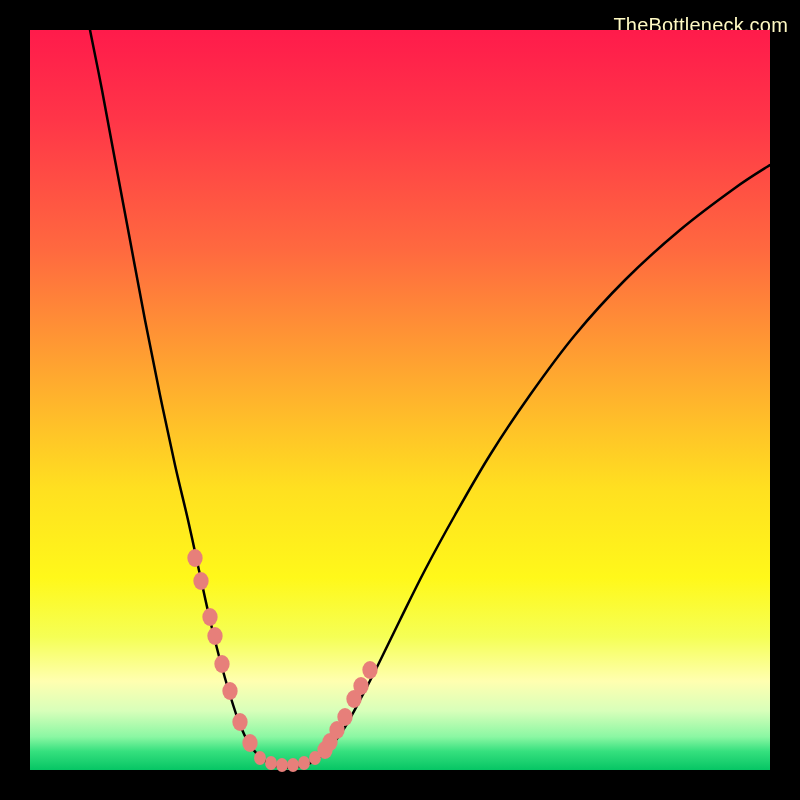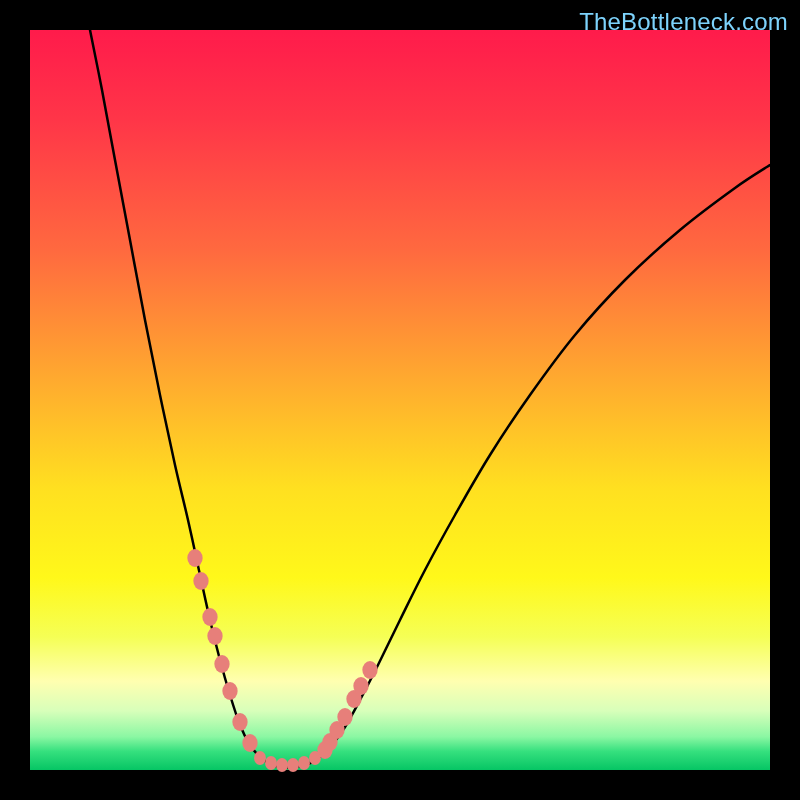--- a/index.html
+++ b/index.html
@@ -29,24 +29,24 @@
   }
   .gradient {
     position: absolute;
     left: 0;
     top: 0;
     width: 100%;
     height: 100%;
   }
   .watermark {
     position: absolute;
-    top: 8px;
+    top: 14px;
     right: 12px;
-    color: #7dd3fc;
-    font-size: 24px;
+    color: #fef9c3;
+    font-size: 20px;
     font-weight: 500;
     letter-spacing: 0.2px;
     user-select: none;
   }
   svg.curve {
     position: absolute;
     left: 0;
     top: 0;
     width: 100%;
     height: 100%;

